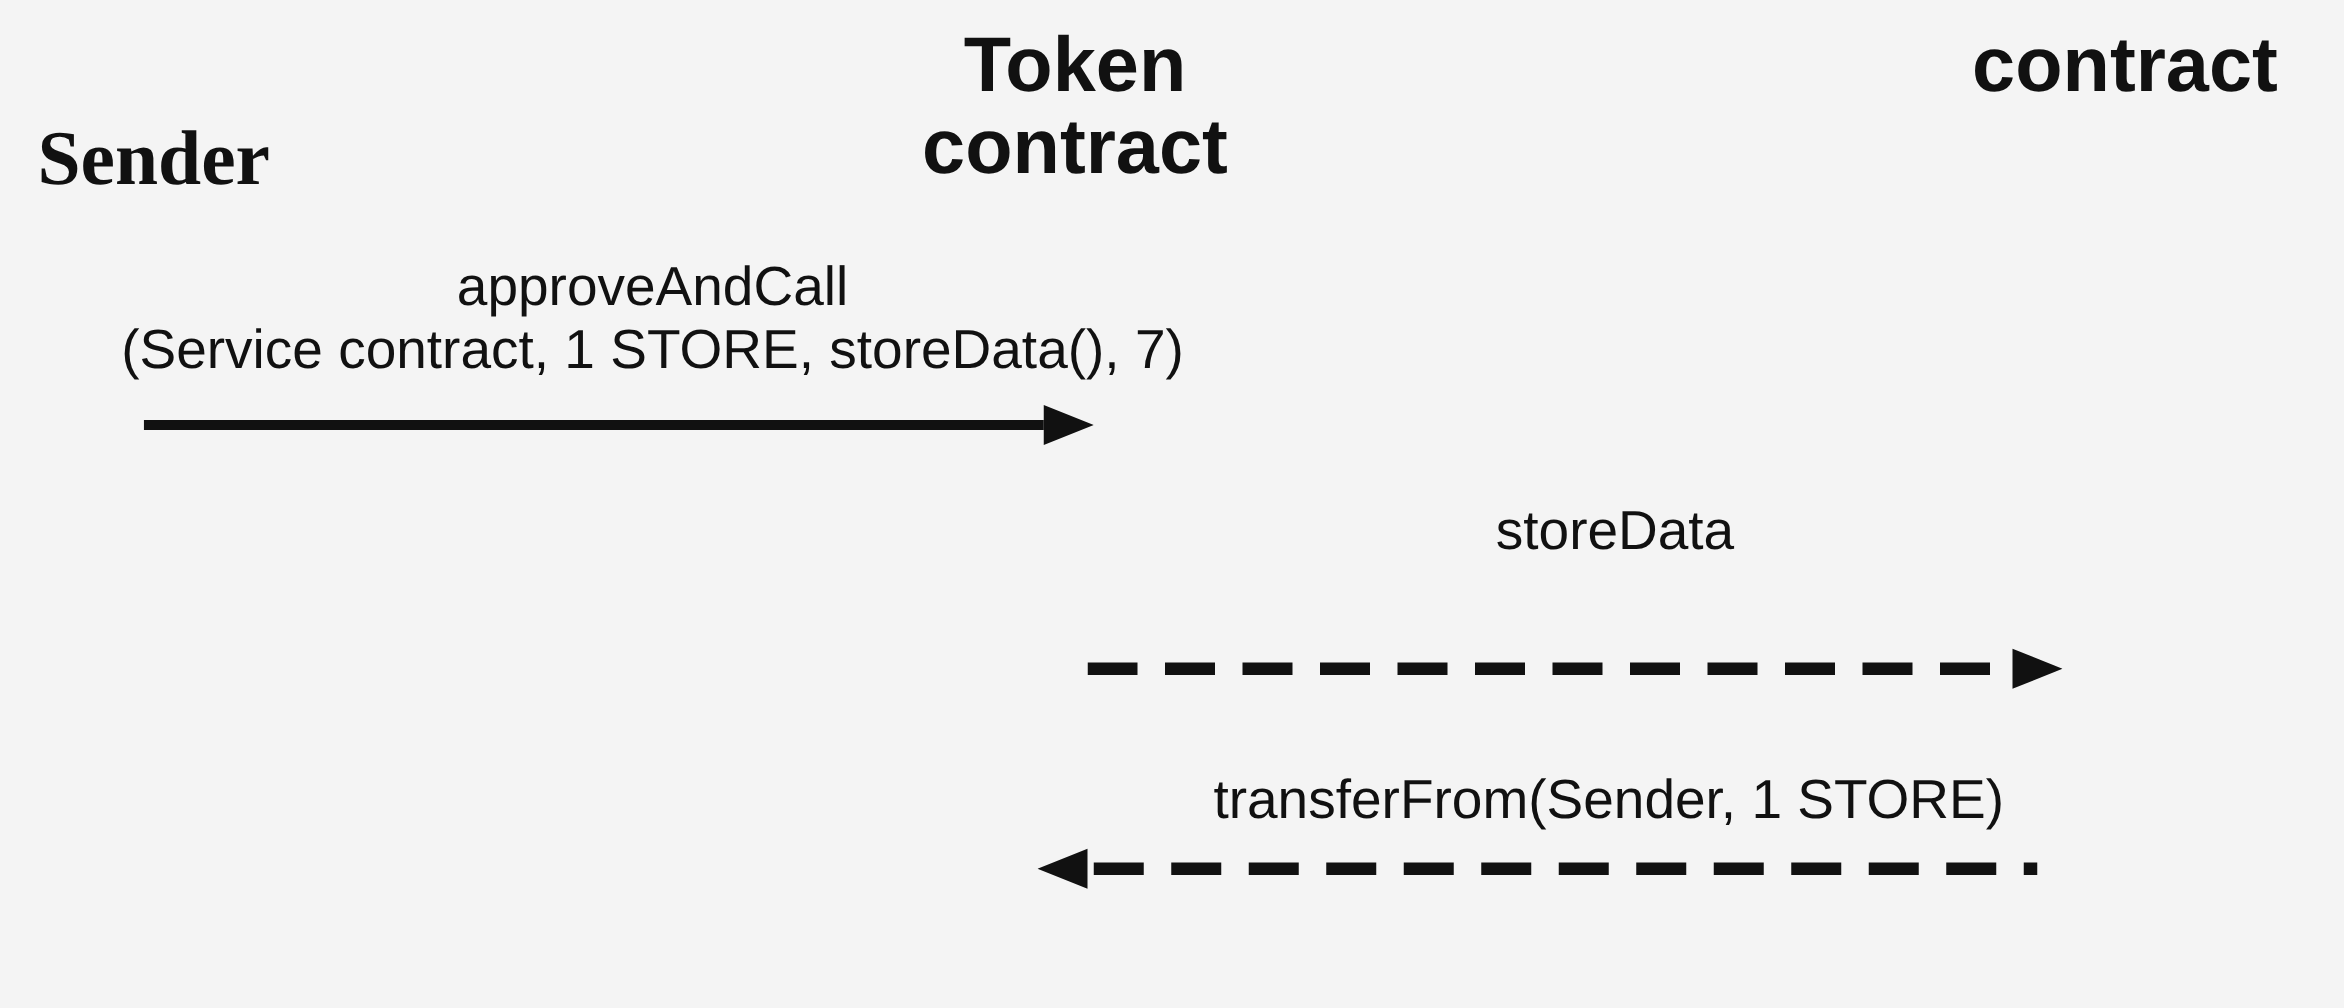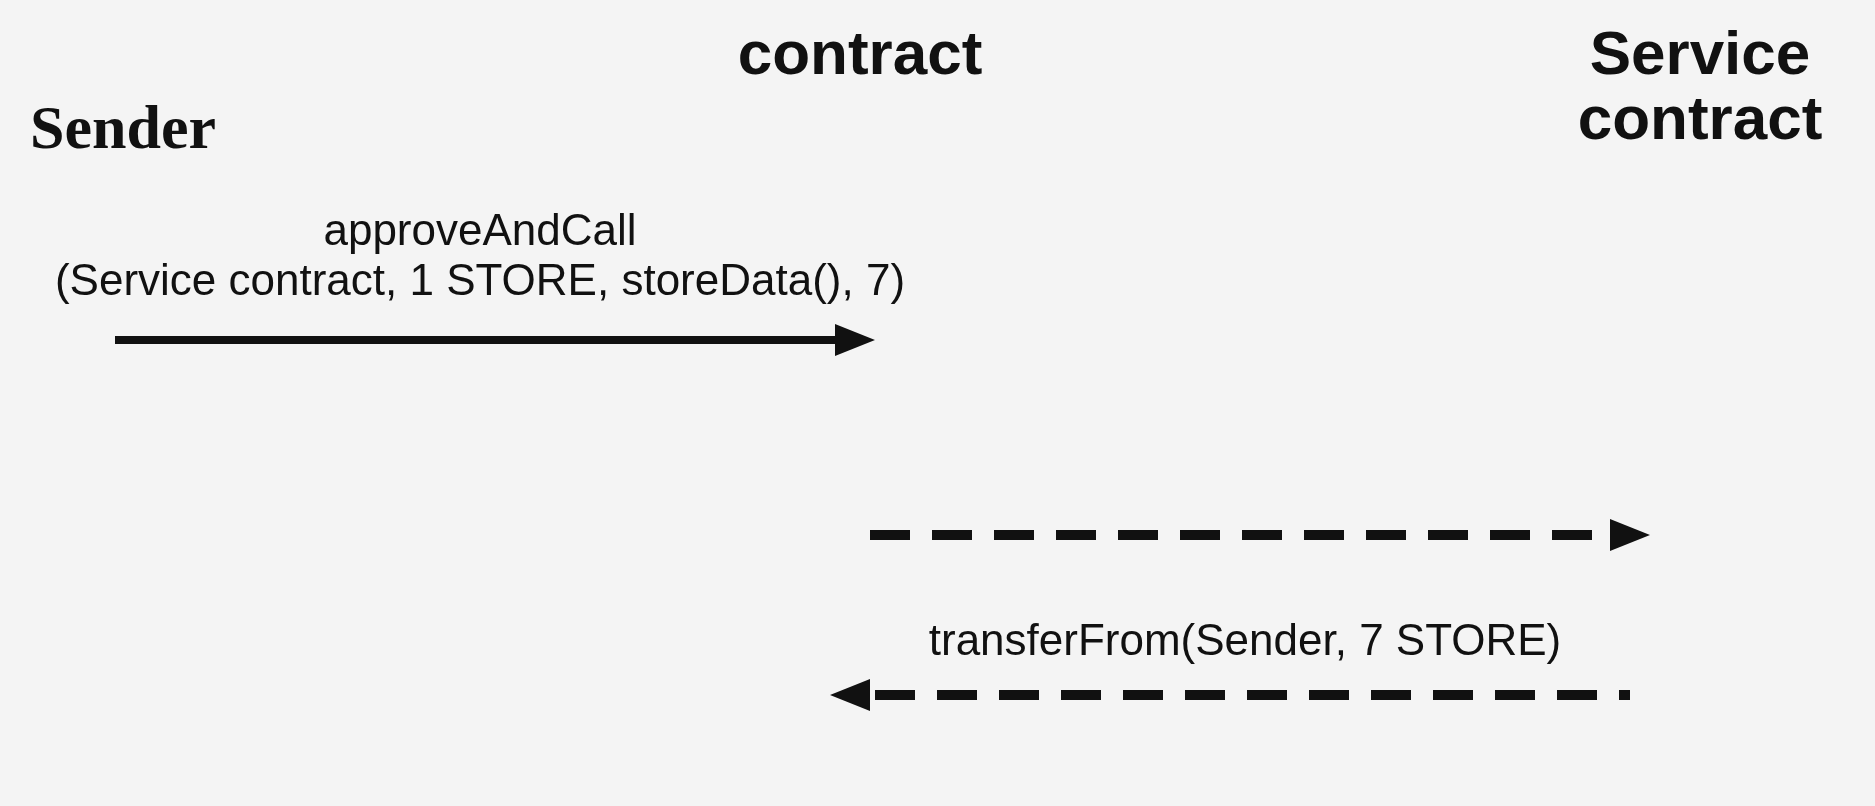--- a/index.html
+++ b/index.html
@@ -19,61 +19,63 @@
     line-height:1.05;
   }
   .actor.sender{ left:30px; top:95px; font-size:62px;font-family:Liberation Serif, serif; }
   .actor.token{  left:720px; top:20px; font-size:62px; width:280px;}
   .actor.service{left:1560px; top:20px; font-size:62px; width:280px;}
   .msg{
     position:absolute;
     font-size:44px;
     text-align:center;
     white-space:nowrap;
+    padding-left:42px;
   }
   .arrow{
     position:absolute;
   }
   .arrow svg{display:block;}
 </style>
 </head>
 <body>
 
 <div class="actor sender">Sender</div>
 
 <div class="actor token">
+  <div>Token</div>
   <div>contract</div>
 </div>
 
 <div class="actor service">
-  <div>Service</div>
   <div>contract</div>
 </div>
 
 <div class="msg" style="left:0px; top:205px; width:960px;">
   <div>approveAndCall</div>
   <div>(Service contract, 1 STORE, storeData(), 7)</div>
 </div>
 <div class="arrow" style="left:115px; top:320px;">
   <svg width="760" height="40" viewBox="0 0 760 40">
     <line x1="0" y1="20" x2="720" y2="20" stroke="#111" stroke-width="8"></line>
     <polygon points="720,4 760,20 720,36" fill="#111"></polygon>
   </svg>
 </div>
 
 <div class="msg" style="left:700px; top:400px; width:1100px;">
+  <div>storeData</div>
 </div>
 <div class="arrow" style="left:870px; top:515px;">
   <svg width="780" height="40" viewBox="0 0 780 40">
     <line x1="0" y1="20" x2="735" y2="20" stroke="#111" stroke-width="10" stroke-dasharray="40 22"></line>
     <polygon points="740,4 780,20 740,36" fill="#111"></polygon>
   </svg>
 </div>
 
 <div class="msg" style="left:720px; top:615px; width:1050px;">
-  <span>transferFrom(Sender, 7 STORE)</span>
+  <span>transferFrom(Sender, 1 STORE)</span>
 </div>
 <div class="arrow" style="left:830px; top:675px;">
   <svg width="800" height="40" viewBox="0 0 800 40">
     <polygon points="40,4 0,20 40,36" fill="#111"></polygon>
     <line x1="45" y1="20" x2="800" y2="20" stroke="#111" stroke-width="10" stroke-dasharray="40 22"></line>
   </svg>
 </div>
 
 </body></html>

